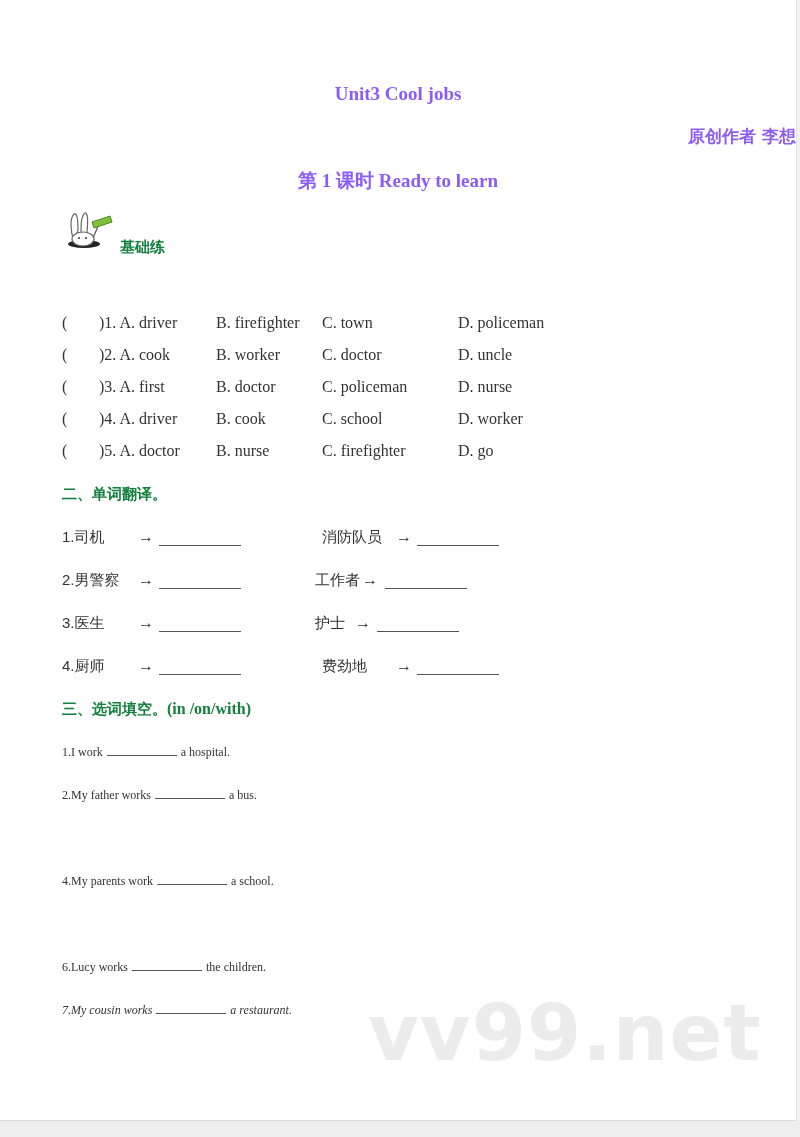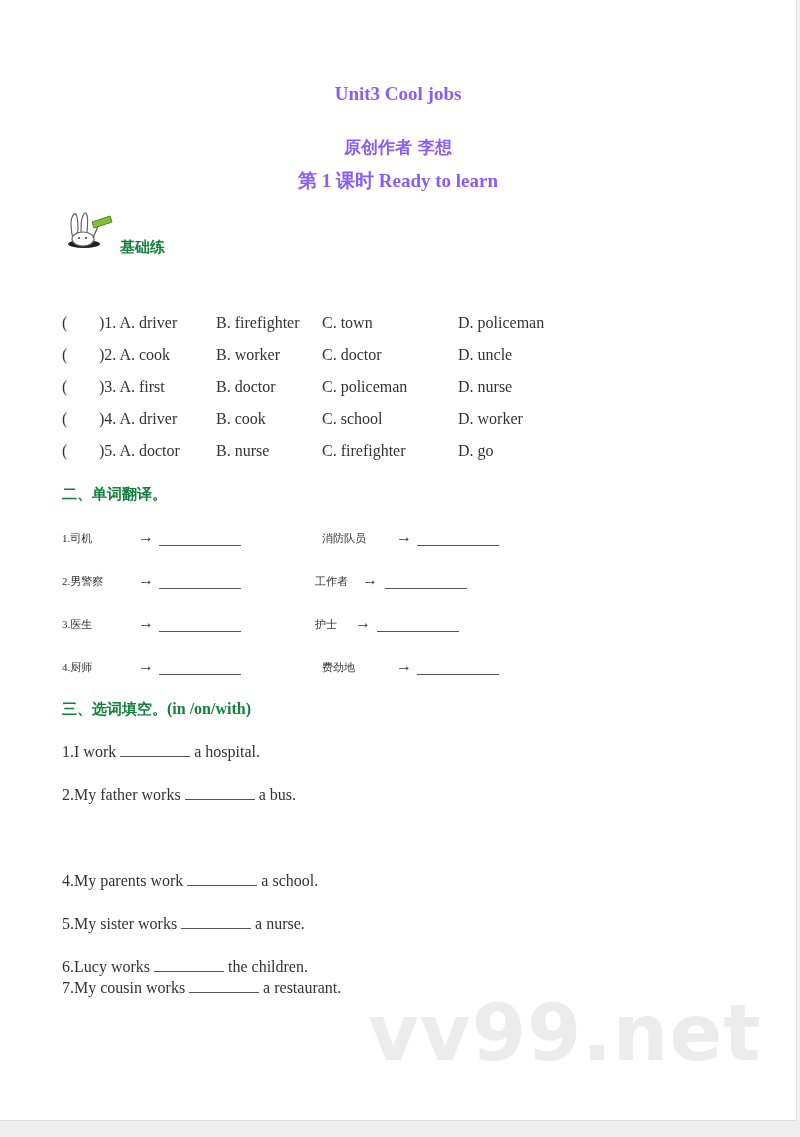--- a/index.html
+++ b/index.html
@@ -36,21 +36,21 @@
     .center-title {
       position: absolute;
       left: 0;
       width: 796px;
       text-align: center;
       font-weight: bold;
       font-size: 19px;
       color: #8b5cf6;
     }
     #title { top: 83px; }
-    #author { top: 136px; font-family: "DejaVu Sans", sans-serif; font-size: 17px; }
+    #author { top: 125px; font-family: "DejaVu Sans", sans-serif; font-size: 17px; text-align: right; }
     #lesson { top: 168px; }
     .abs { position: absolute; white-space: nowrap; }
 
     .mascot {
       position: absolute;
       left: 66px;
       top: 210px;
       width: 52px;
       height: 40px;
     }
@@ -79,38 +79,38 @@
     .mc-c { left: 260px; }
     .mc-d { left: 396px; }
 
     .tr-item {
       position: absolute;
       font-size: 16px;
       color: #333;
       height: 24px;
     }
     .tr-item .zh {
-      font-family: Liberation Serif, serif;
-      font-size: 11px;
+      font-family: Liberation Sans, sans-serif;
+      font-size: 15px;
     }
     .tr-item .arrow {
       position: absolute;
       top: 0;
     }
     .tr-item .blank {
       position: absolute;
       top: 17px;
       height: 0;
       border-bottom: 1px solid #555;
       width: 82px;
     }
     .fill-row {
       position: absolute;
       left: 62px;
-      font-size: 16px;
+      font-size: 12px;
       color: #333;
       white-space: nowrap;
     }
     .fill-row .blank {
       display: inline-block;
       width: 70px;
       border-bottom: 1px solid #555;
       margin: 0 4px;
       vertical-align: baseline;
       height: 12px;
@@ -239,26 +239,23 @@
 
   <div class="fill-row" style="top:743px;">
     <span>1.I work</span><span class="blank"></span><span>a hospital.</span>
   </div>
   <div class="fill-row" style="top:786px;">
     <span>2.My father works</span><span class="blank"></span><span>a bus.</span>
   </div>
   <div class="fill-row" style="top:872px;">
     <span>4.My parents work</span><span class="blank"></span><span>a school.</span>
   </div>
-  <div class="fill-row" style="top:915px;">
-    <span>5.My sister works</span><span class="blank"></span><span>a nurse.</span>
-  </div>
   <div class="fill-row" style="top:958px;">
     <span>6.Lucy works</span><span class="blank"></span><span>the children.</span>
   </div>
-  <div class="fill-row" style="top:979px;">
+  <div class="fill-row" style="top:1001px;font-style:italic;">
     <span>7.My cousin works</span><span class="blank"></span><span>a restaurant.</span>
   </div>
 
   <div class="watermark">vv99.net</div>
 </div>
 
 <div class="bottom-strip"></div>
 
 </body></html>

